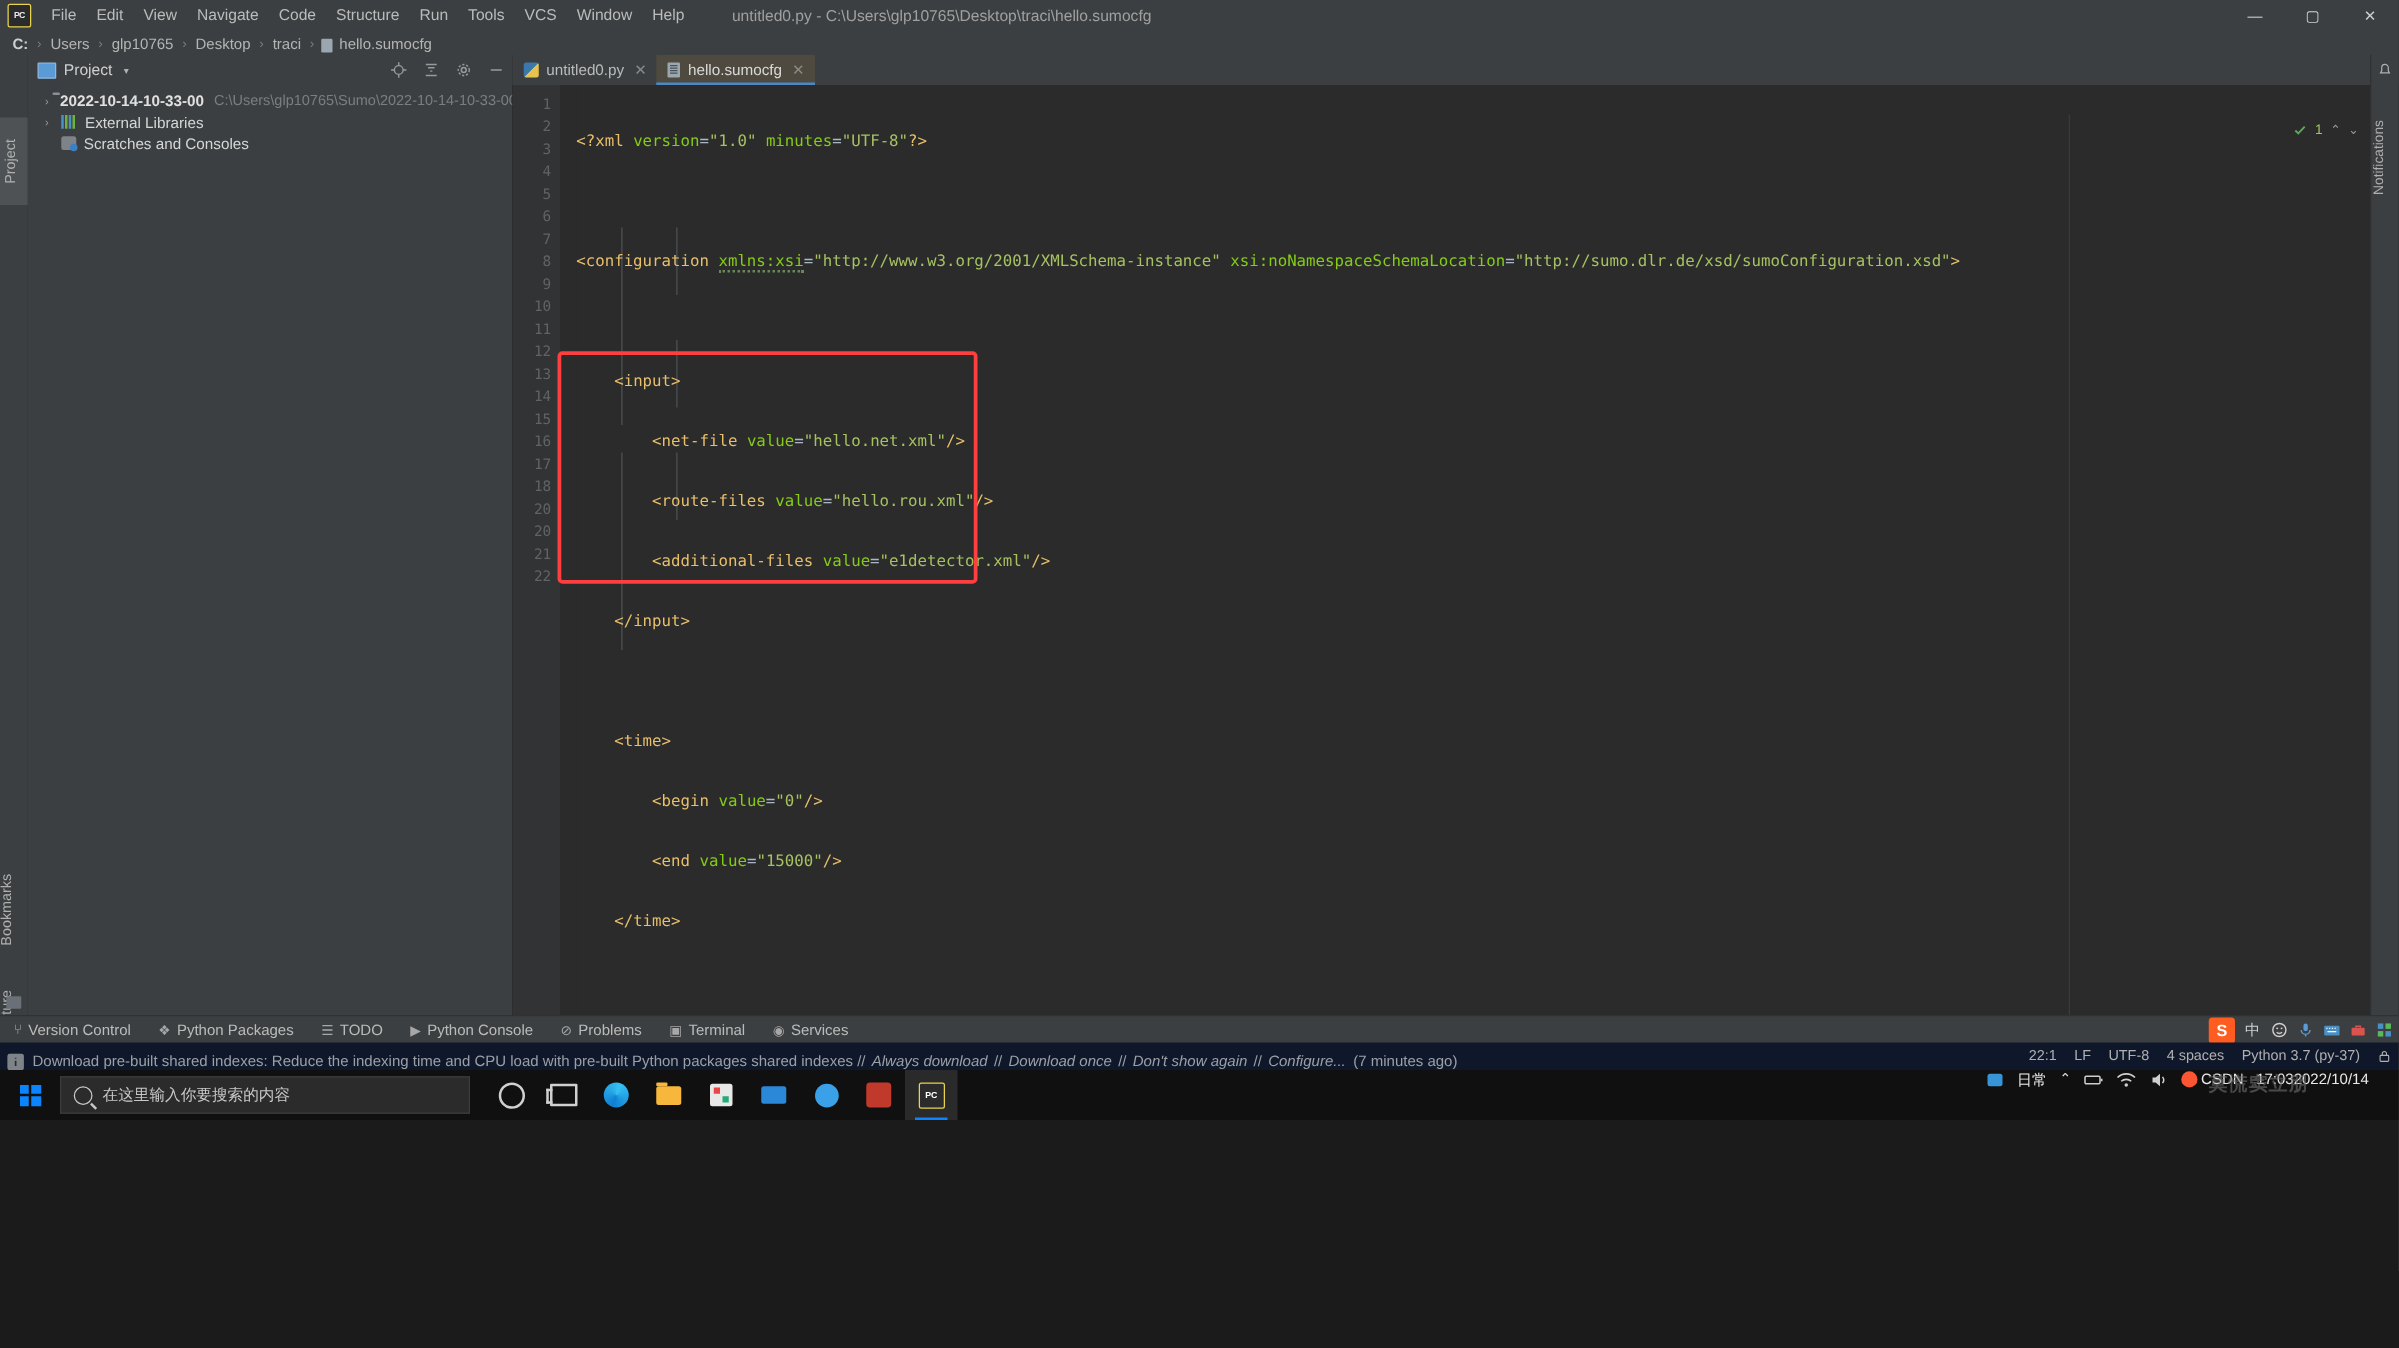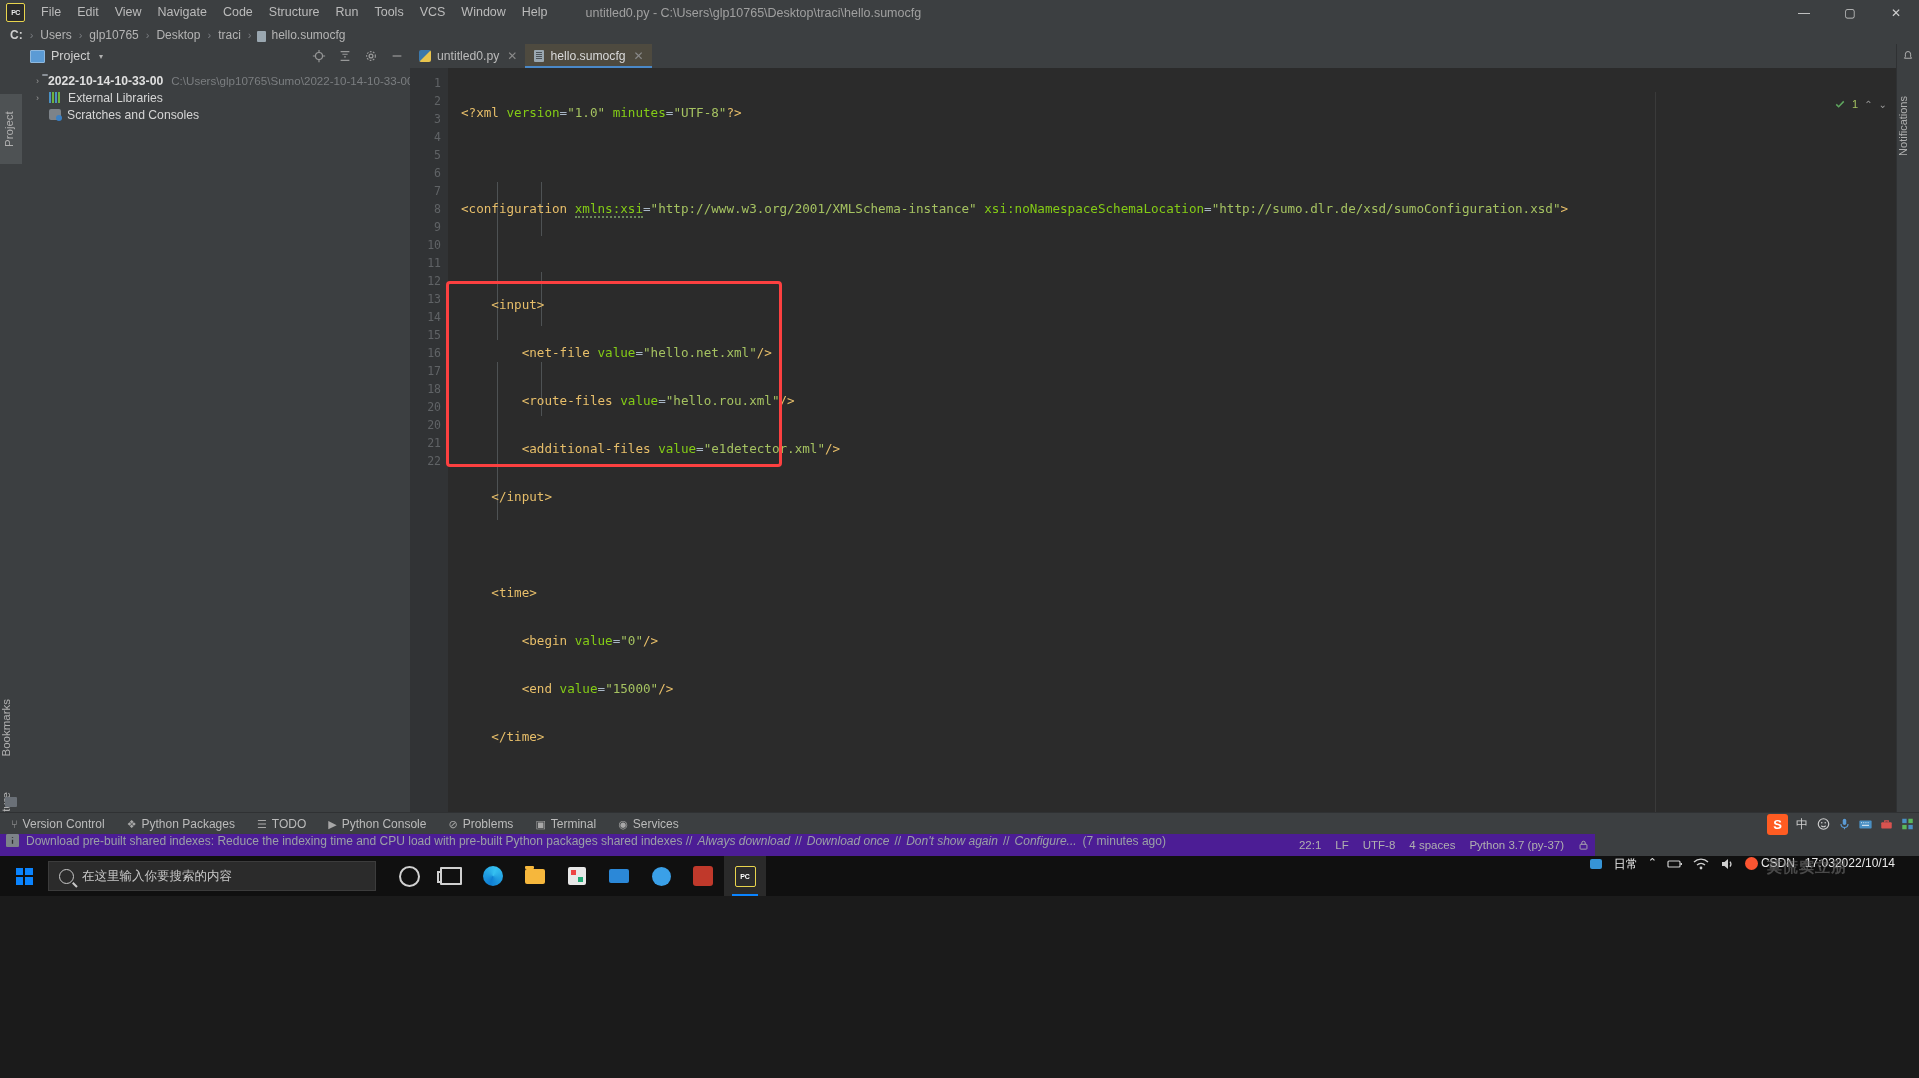--- a/index.html
+++ b/index.html
@@ -226,22 +226,22 @@
   }
   .sogou{
     width:21px;height:21px;border-radius:3px;background:#ff5c22;color:#fff;
     display:flex;align-items:center;justify-content:center;font-size:13px;font-weight:bold;
   }
   .imebtn{font-size:12px;color:#cfcfcf;padding:0 2px;}
   .ime-sq{width:15px;height:14px;border-radius:2px;}
 
   
   .statusbar{
-    position:absolute;left:0;top:834px;width:1595px;height:22px;background:#4c1d95;
-    display:flex;align-items:flex-start;font-size:12px;
+    position:absolute;left:0;top:834px;width:1919px;height:22px;background:#0f172a;
+    display:flex;align-items:flex-end;font-size:12px;
   }
   .sb-ico{
     width:13px;height:13px;margin-left:6px;margin-right:7px;background:#7d8389;border-radius:2px;
   }
   .sb-msg{color:#9aa0a6;white-space:nowrap;}
   .sb-link{color:#9aa0a6;font-style:italic;}
   .sb-right{
     position:absolute;right:6px;top:0;height:22px;display:flex;align-items:center;gap:14px;
     font-size:11.5px;color:#b0b0b0;white-space:nowrap;
   }

